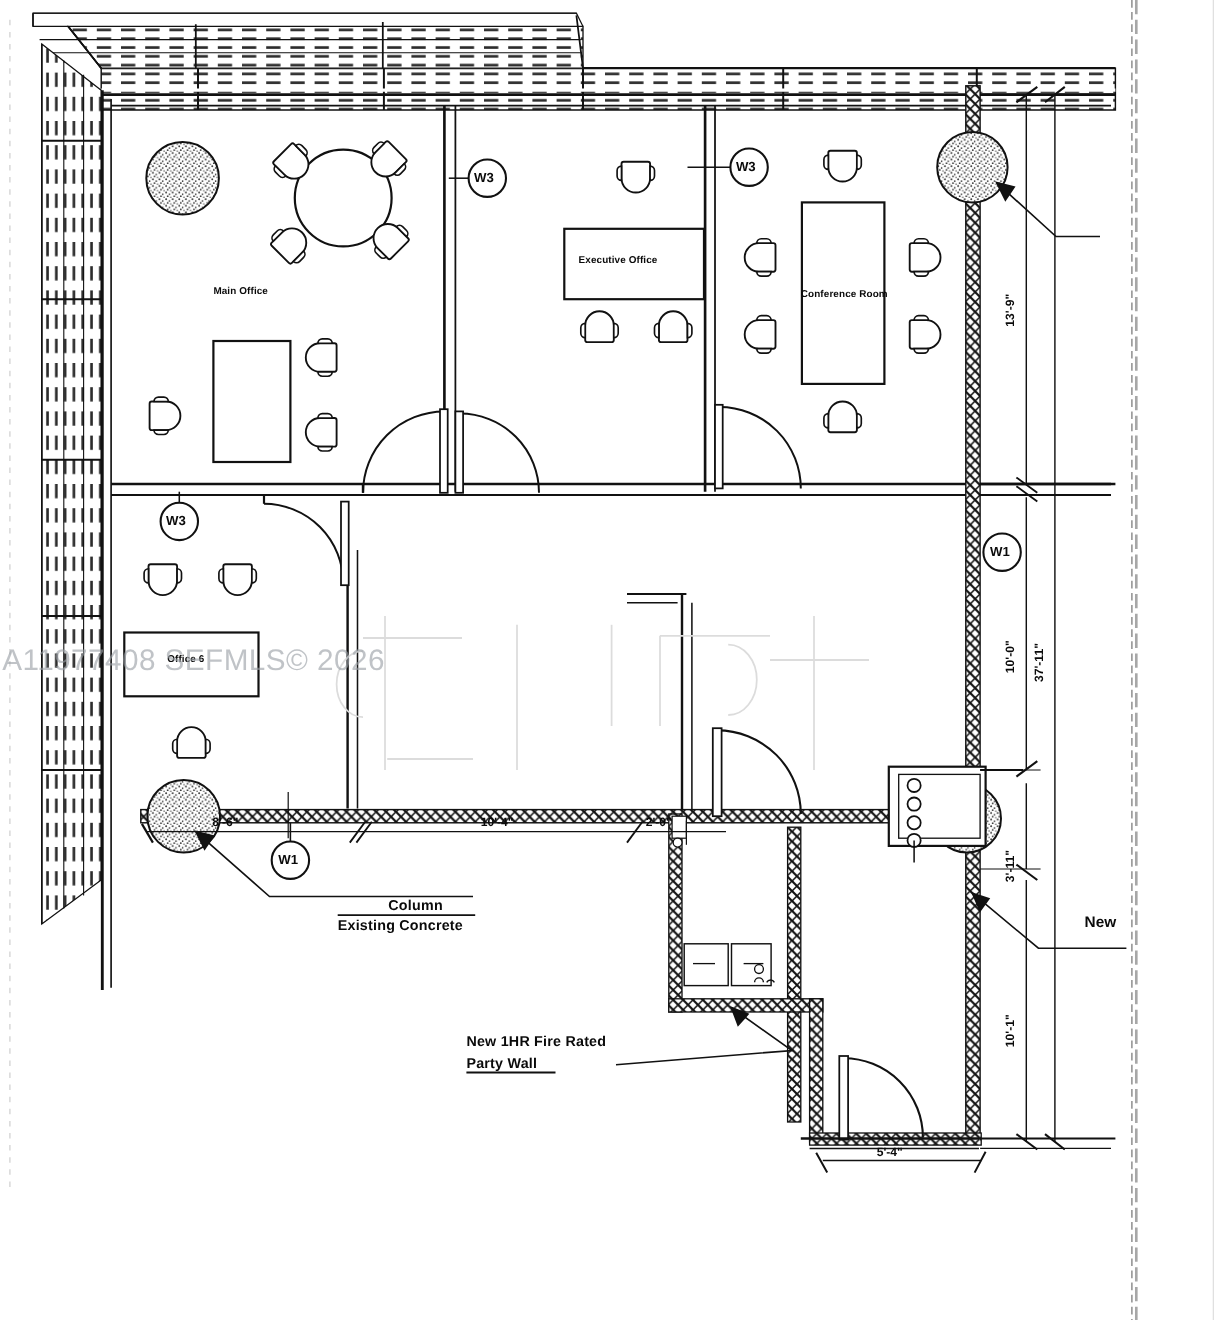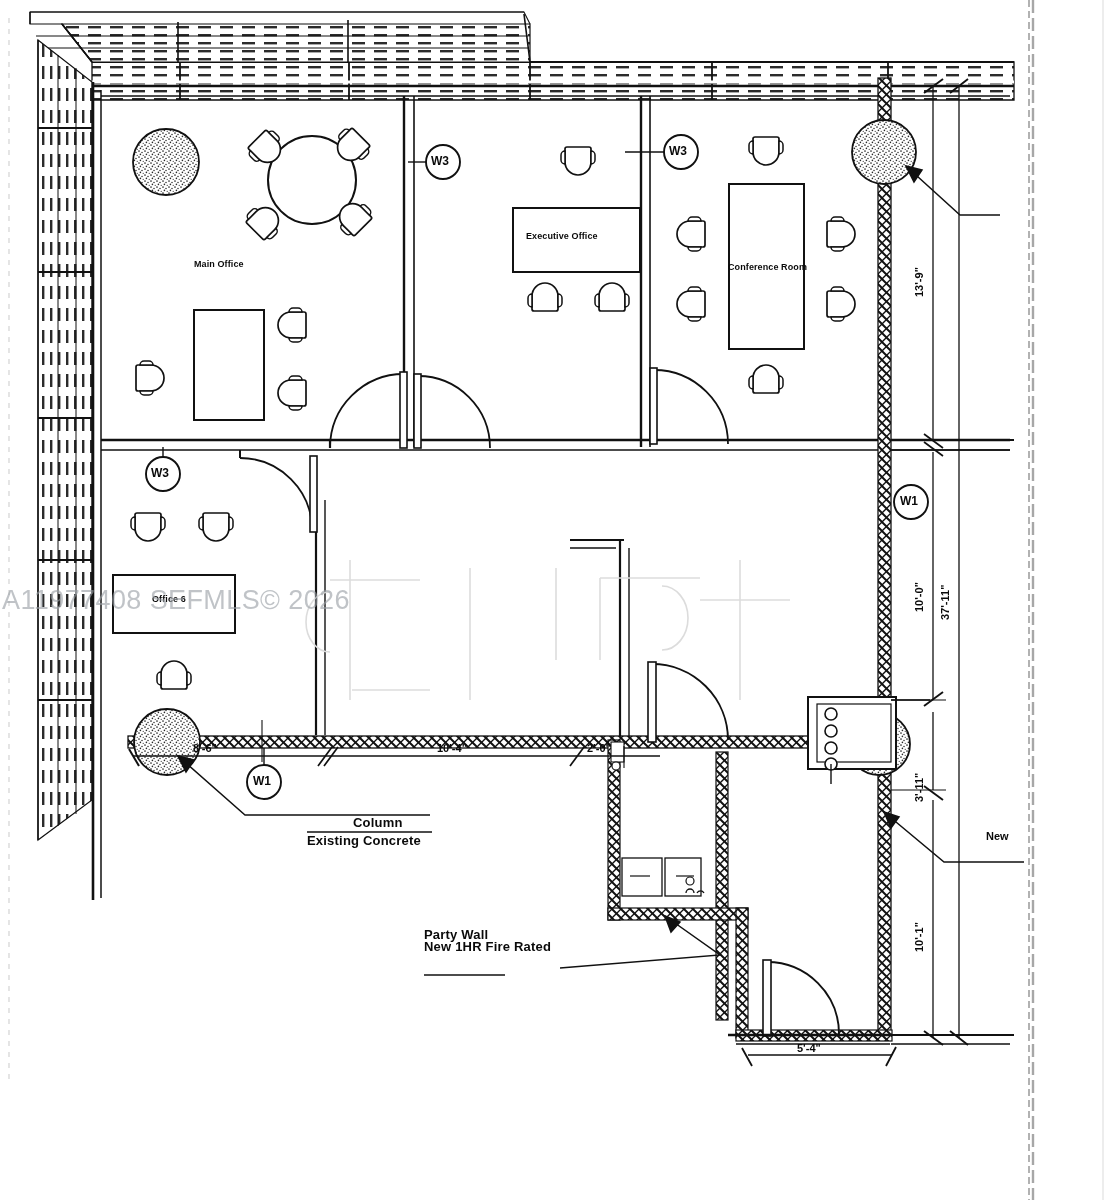--- a/index.html
+++ b/index.html
@@ -12,21 +12,21 @@
   .lbl{position:absolute;font-weight:bold;color:#0a0a0a;white-space:nowrap;}
   .roomlbl{font-size:9px;letter-spacing:.1px;text-align:center;}
   .notelbl{font-size:13px;line-height:15px;letter-spacing:.2px;}
   .dimlbl{font-size:11px;font-weight:bold;letter-spacing:0px;}
   .rot90{transform:rotate(-90deg);transform-origin:left bottom;}
   .tagtxt{font-size:12px;font-weight:bold;}
   .wmk{
     position:absolute;font-size:27px;color:#9aa0a6;opacity:.62;
     letter-spacing:.4px;white-space:nowrap;font-family:"Liberation Sans",sans-serif;
   }
-  .newcut{font-size:11px;font-weight:bold;}
+  .newcut{font-size:14px;font-weight:bold;}
 </style>
 </head>
 <body>
 
 <svg id="plan" viewBox="0 0 1118 1200">
   <defs>
 
     <pattern id="stipple" width="6" height="6" patternUnits="userSpaceOnUse">
       <rect width="6" height="6" fill="#ffffff"></rect>
       <circle cx="1" cy="1" r="0.85" fill="#2a2a2a"></circle>
@@ -367,21 +367,21 @@
 <div class="lbl tagtxt" style="left:431px;top:154px;">W3</div>
 <div class="lbl tagtxt" style="left:669px;top:144px;">W3</div>
 <div class="lbl tagtxt" style="left:151px;top:466px;">W3</div>
 <div class="lbl tagtxt" style="left:900px;top:494px;">W1</div>
 <div class="lbl tagtxt" style="left:253px;top:774px;">W1</div>
 
 <div class="lbl notelbl" style="left:307px;top:797px;margin-top:36px;">Existing Concrete</div>
 <div class="lbl notelbl" style="left:353px;top:815px;text-align:right;">Column</div>
 
 <div class="lbl notelbl" style="left:424px;top:939px;">New 1HR Fire Rated</div>
-<div class="lbl notelbl" style="left:424px;top:927px;">Party Wall</div>
+<div class="lbl notelbl" style="left:424px;top:959px;">Party Wall</div>
 
 <div class="lbl newcut" style="left:986px;top:830px;">New</div>
 
 <div class="lbl dimlbl" style="left:193px;top:742px;">8'-6"</div>
 <div class="lbl dimlbl" style="left:437px;top:742px;">10'-4"</div>
 <div class="lbl dimlbl" style="left:587px;top:742px;">2'-0"</div>
 <div class="lbl dimlbl" style="left:797px;top:1042px;">5'-4"</div>
 
 <div class="lbl dimlbl rot90" style="left:925px;top:285px;">13'-9"</div>
 <div class="lbl dimlbl rot90" style="left:925px;top:600px;">10'-0"</div>

